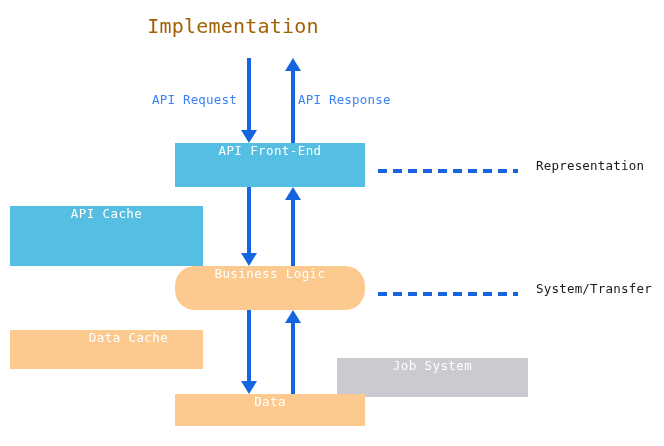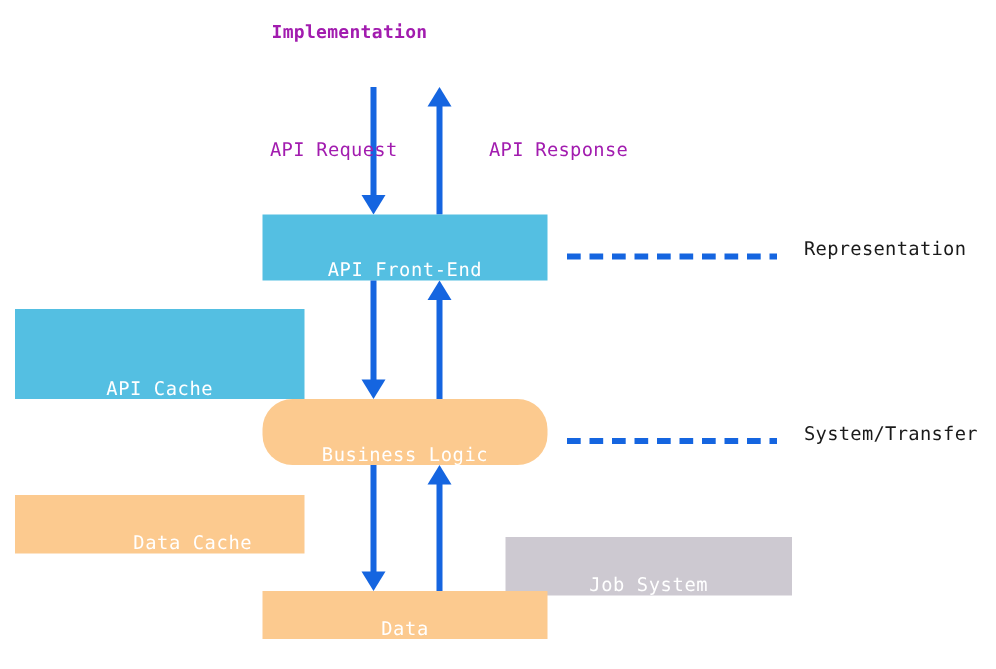--- a/index.html
+++ b/index.html
@@ -16,31 +16,31 @@
     font-family: "DejaVu Sans Mono", "Liberation Mono", monospace;
   }
 
   
   .title {
     position: absolute;
     left: 0;
     top: 14px;
     width: 466px;
     text-align: center;
-    font-size: 12px;
-    font-weight: bold;
-    color: #a21caf;
+    font-size: 20px;
+    font-weight: normal;
+    color: #a16207;
     letter-spacing: 0.2px;
   }
 
   
   .box {
     position: absolute;
     display: flex;
-    align-items: flex-end;
+    align-items: flex-start;
     justify-content: center;
     color: #ffffff;
     font-size: 12.5px;
     letter-spacing: 0.4px;
     box-sizing: border-box;
   }
   .box-cyan  { background: #54bfe2; }
   .box-peach { background: #fcca8f; }
   .box-gray  { background: #cdc9d1; margin-top: 28px; }
 
@@ -87,24 +87,23 @@
   #arrow-api-response  { left: 285px; top: 58px;  width: 16px; height: 85px; }
   #arrow-front-to-biz  { left: 241px; top: 187px; width: 16px; height: 79px; }
   #arrow-biz-to-front  { left: 285px; top: 187px; width: 16px; height: 79px; }
   #arrow-biz-to-data   { left: 241px; top: 310px; width: 16px; height: 84px; }
   #arrow-data-to-biz   { left: 285px; top: 310px; width: 16px; height: 84px; }
 
   
   .flow-label {
     position: absolute;
     font-size: 12.5px;
-    color: #a21caf;
+    color: #3b82f6;
     white-space: nowrap;
     letter-spacing: 0.2px;
-    margin-left: 28px;
   }
   #label-api-request  { left: 152px; top: 92px; }
   #label-api-response { left: 298px; top: 92px; }
 
   
   .dash-row {
     position: absolute;
     height: 16px;
     display: flex;
     align-items: flex-end;

